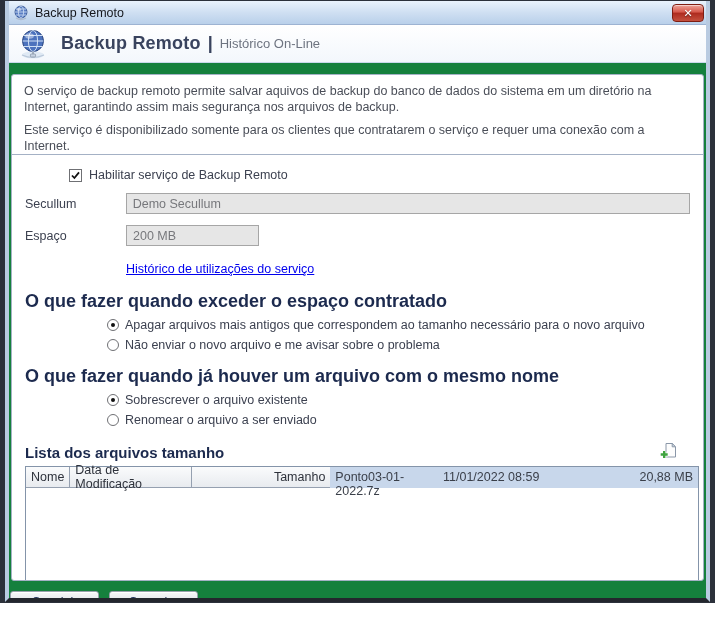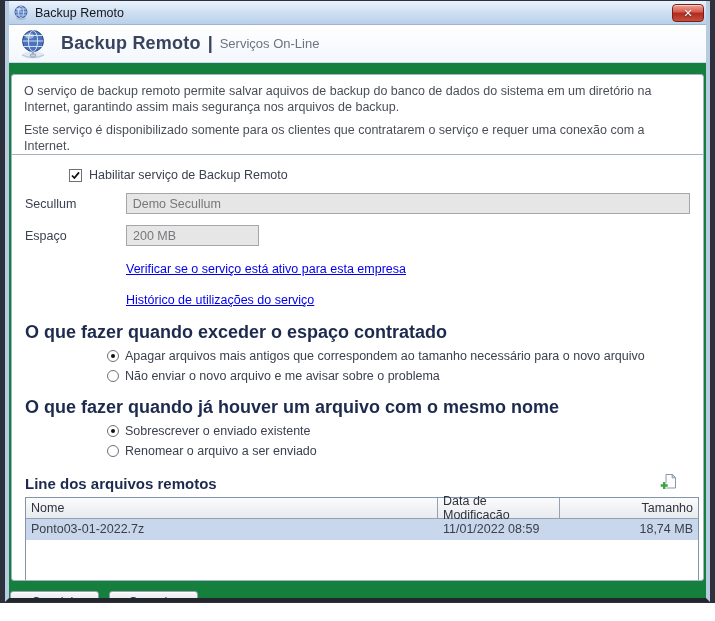--- a/index.html
+++ b/index.html
@@ -93,21 +93,21 @@
     border-radius:50%; background:#111;
   }
   .radio-label{ font-size:12.5px; color:#3c4150; }
 
   .list-title-row{ margin-top:15px; display:flex; align-items:flex-end; }
   .list-title{ font-size:15px; font-weight:bold; color:#1c2a4e; flex:1; }
   .add-icon{ width:19px; height:19px; cursor:pointer; margin-right:12px; }
 
   .table{
     margin-top:5px; width:674px; height:116px;
-    border:1px solid #8494a9; background:#fff; display:flex; flex-direction:column;
+    border:1px solid #8494a9; background:#fff; display:flex; flex-direction:row;
     font-size:12.5px;
   }
   .thead{ display:flex; height:21px; background:linear-gradient(#fafbfc,#e8ebef); border-bottom:1px solid #95a0b0; }
   .th{ padding:2px 5px; color:#2e323b; border-right:1px solid #95a0b0; display:flex; align-items:center; }
   .th.c-nome{ flex:1; }
   .th.c-data{ width:122px; }
   .th.c-tam{ width:138px; justify-content:flex-end; border-right:none; }
   .trow{ display:flex; height:21px; background:#c8d7eb; color:#3a3f49; }
   .td{ padding:3px 5px; }
   .td.c-nome{ flex:1; }
@@ -148,21 +148,21 @@
       <path d="M5 27 q11 5 22 0" stroke="#b9c8da" stroke-width="1.2" fill="none"></path>
       <circle cx="16" cy="13" r="10.5" fill="#4c72bd" stroke="#27437e" stroke-width="1"></circle>
       <ellipse cx="16" cy="13" rx="4.6" ry="10.5" fill="none" stroke="#cfe0f5" stroke-width="1"></ellipse>
       <path d="M5.5 13 h21 M7 7.5 h18 M7 18.5 h18" stroke="#cfe0f5" stroke-width="1" fill="none"></path>
       <ellipse cx="12.5" cy="8" rx="4.4" ry="2.8" fill="#ffffff" opacity="0.45"></ellipse>
       <path d="M16 23.5 v3" stroke="#8a97a8" stroke-width="1.4"></path>
       <rect x="13.4" y="26" width="5.2" height="3" rx="1" fill="#c7d3e2" stroke="#8a97a8" stroke-width="0.8"></rect>
     </svg>
     <span class="htitle">Backup Remoto</span>
     <span class="hsep">|</span>
-    <span class="hsub">Serviços On-Line</span>
+    <span class="hsub">Histórico On-Line</span>
   </div>
 
   <div class="panel">
 
     <div class="desc">
       <p>O serviço de backup remoto permite salvar aquivos de backup do banco de dados do sistema em um diretório na Internet, garantindo assim mais segurança nos arquivos de backup.</p>
       <p>Este serviço é disponibilizado somente para os clientes que contratarem o serviço e requer uma conexão com a Internet.</p>
     </div>
 
     <div class="form">
@@ -180,66 +180,63 @@
         <span class="field-label">Secullum</span>
         <input class="tfield wide" disabled="" value="Demo Secullum" style="">
       </div>
 
       <div class="field-row">
         <span class="field-label">Espaço</span>
         <input class="tfield small" disabled="" value="200 MB" style="">
       </div>
 
       <div class="link-row">
-        <a class="link">Verificar se o serviço está ativo para esta empresa</a>
-      </div>
-      <div class="link-row">
         <a class="link">Histórico de utilizações do serviço</a>
       </div>
 
       <div class="group-title">O que fazer quando exceder o espaço contratado</div>
       <div class="radio-row">
         <span class="radio checked"></span>
         <span class="radio-label">Apagar arquivos mais antigos que correspondem ao tamanho necessário para o novo arquivo</span>
       </div>
       <div class="radio-row">
         <span class="radio"></span>
         <span class="radio-label">Não enviar o novo arquivo e me avisar sobre o problema</span>
       </div>
 
       <div class="group-title">O que fazer quando já houver um arquivo com o mesmo nome</div>
       <div class="radio-row">
         <span class="radio checked"></span>
-        <span class="radio-label">Sobrescrever o enviado existente</span>
+        <span class="radio-label">Sobrescrever o arquivo existente</span>
       </div>
       <div class="radio-row">
         <span class="radio"></span>
         <span class="radio-label">Renomear o arquivo a ser enviado</span>
       </div>
 
       <div class="list-title-row">
-        <span class="list-title">Line dos arquivos remotos</span>
+        <span class="list-title">Lista dos arquivos tamanho</span>
         <svg class="add-icon" viewBox="0 0 19 19">
           <path d="M7 1.5 h6.2 l3.3 3.3 V15 H7 z" fill="#fdfdfd" stroke="#8a97a8" stroke-width="1"></path>
           <path d="M13.2 1.5 v3.3 h3.3 z" fill="#dde4ec" stroke="#8a97a8" stroke-width="1"></path>
           <path d="M5.2 9 v7 M1.7 12.5 h7" stroke="#ffffff" stroke-width="4"></path>
           <path d="M5.2 9 v7 M1.7 12.5 h7" stroke="#3fa33f" stroke-width="2.4"></path>
         </svg>
       </div>
 
       <div class="table">
         <div class="thead">
           <div class="th c-nome">Nome</div>
           <div class="th c-data">Data de Modificação</div>
           <div class="th c-tam">Tamanho</div>
         </div>
         <div class="trow">
           <div class="td c-nome">Ponto03-01-2022.7z</div>
           <div class="td c-data">11/01/2022 08:59</div>
-          <div class="td c-tam">18,74 MB</div>
+          <div class="td c-tam">20,88 MB</div>
         </div>
       </div>
 
     </div>
   </div>
 
   <div class="buttons">
     <button class="btn">Concluir</button>
     <button class="btn">Cancelar</button>
   </div>

